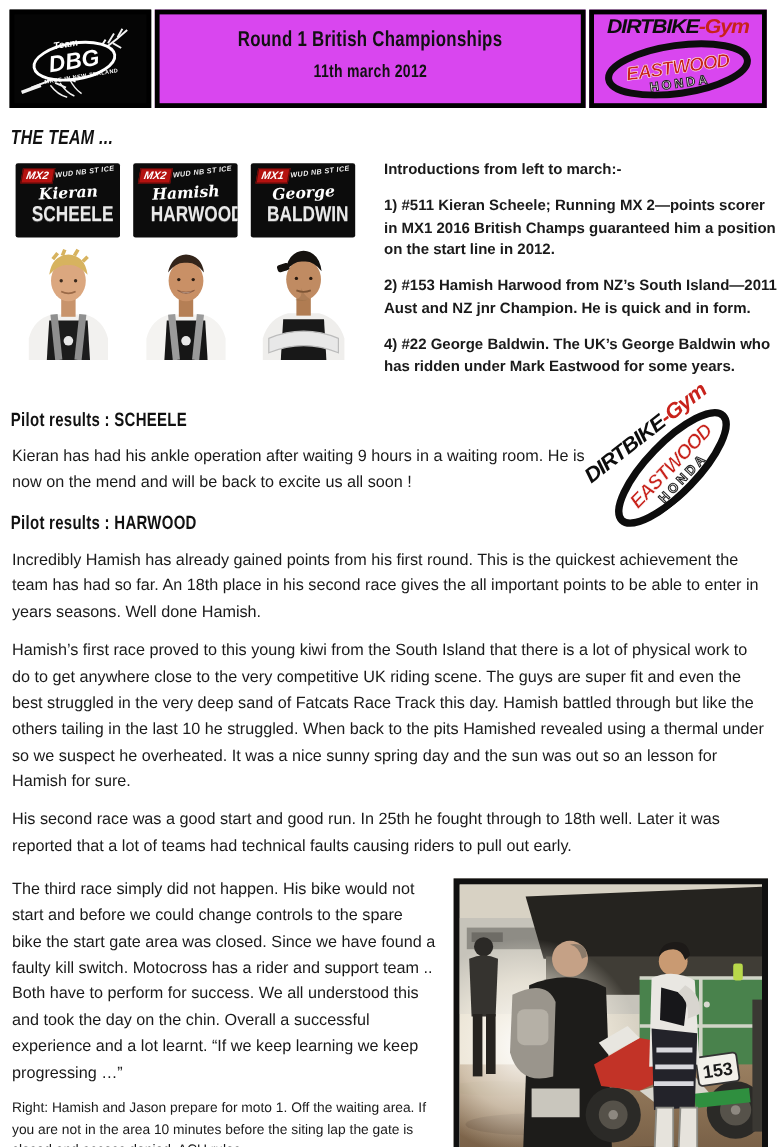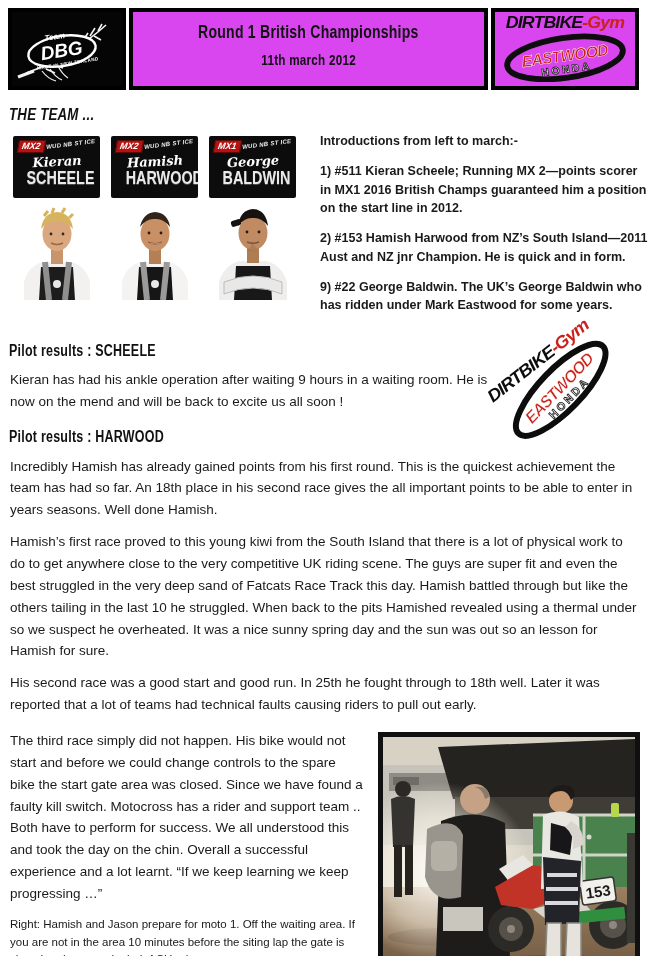--- a/index.html
+++ b/index.html
@@ -172,21 +172,21 @@
           <circle cx="45" cy="30" r="1.4" fill="#26180e"></circle>
         <path d="M33,40 q6,2.5 12,0" stroke="#7c5434" stroke-width="1.4" fill="none"></path>
       </svg>
     </div>
   </div>
 
   <div class="team-intro">
     <p>Introductions from left to march:-</p>
     <p>1) #511 Kieran Scheele; Running MX 2—points scorer in MX1 2016 British Champs guaranteed him a position on the start line in 2012.</p>
     <p>2) #153 Hamish Harwood from NZ’s South Island—2011 Aust and NZ jnr Champion. He is quick and in form.</p>
-    <p>9) #22 George Baldwin. The UK’s George Baldwin who has ridden under Mark Eastwood for some years.</p>
+    <p>4) #22 George Baldwin. The UK’s George Baldwin who has ridden under Mark Eastwood for some years.</p>
   </div>
 </div>
 
 <div class="scheele-sec">
   <h2 class="sec-h"><span class="condensed">Pilot results : SCHEELE</span></h2>
   <p class="body">Kieran has had his ankle operation after waiting 9 hours in a waiting room. He is now on the mend and will be back to excite us all soon !</p>
 
   <div class="rot-logo">
     <svg width="130" height="73" viewBox="0 0 150 84">
       <text x="75" y="19" text-anchor="middle" font-size="20" font-weight="bold" font-style="italic" letter-spacing="-1" textLength="142" lengthAdjust="spacingAndGlyphs">

